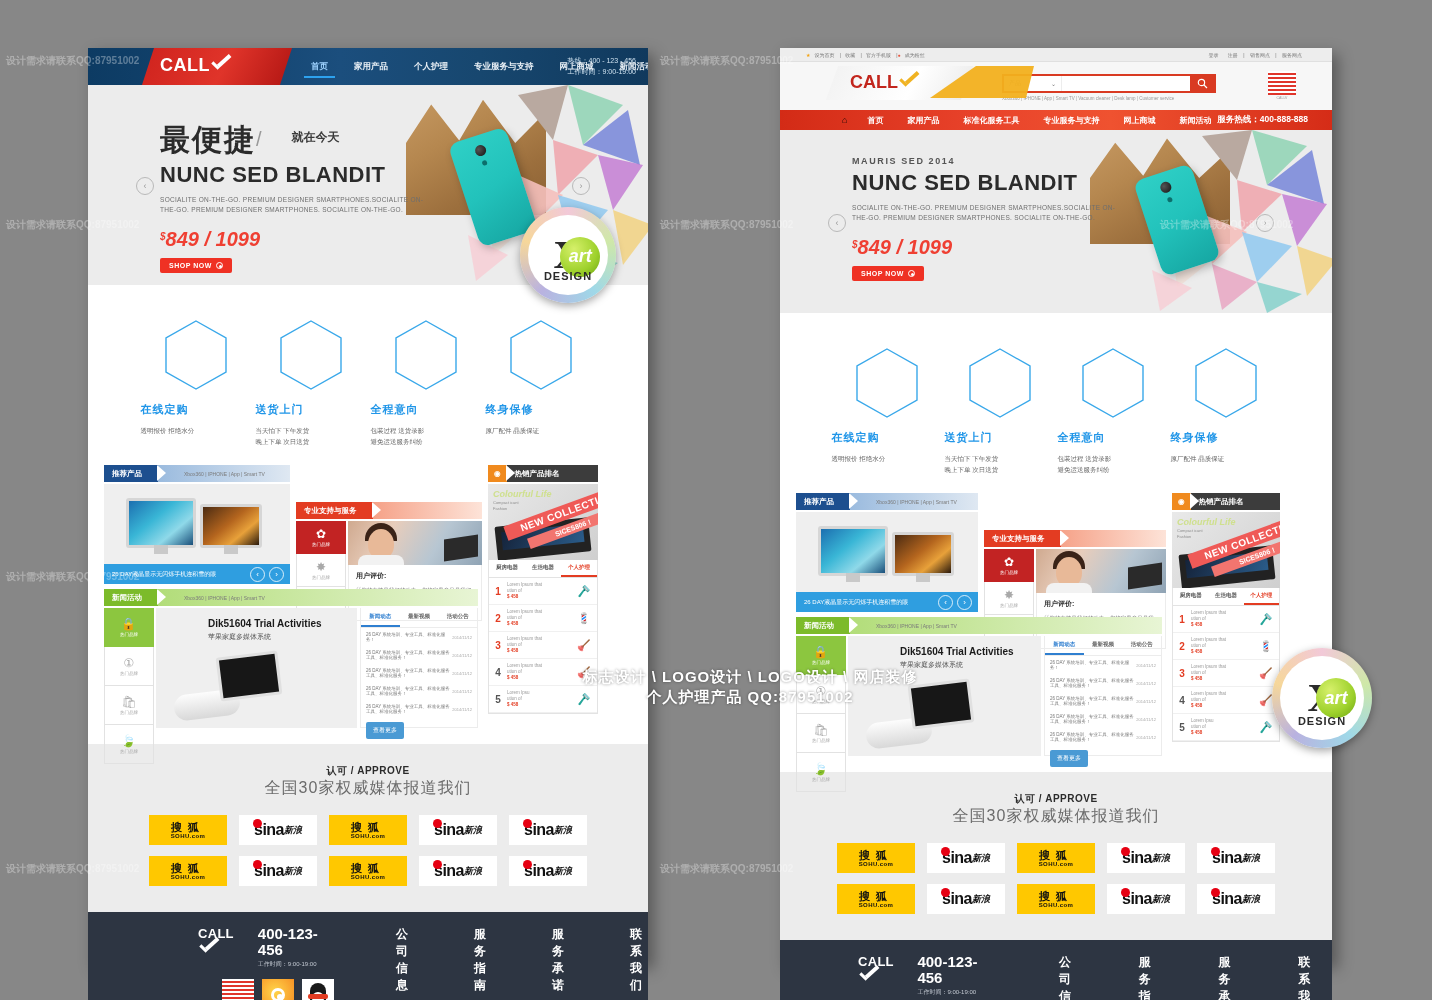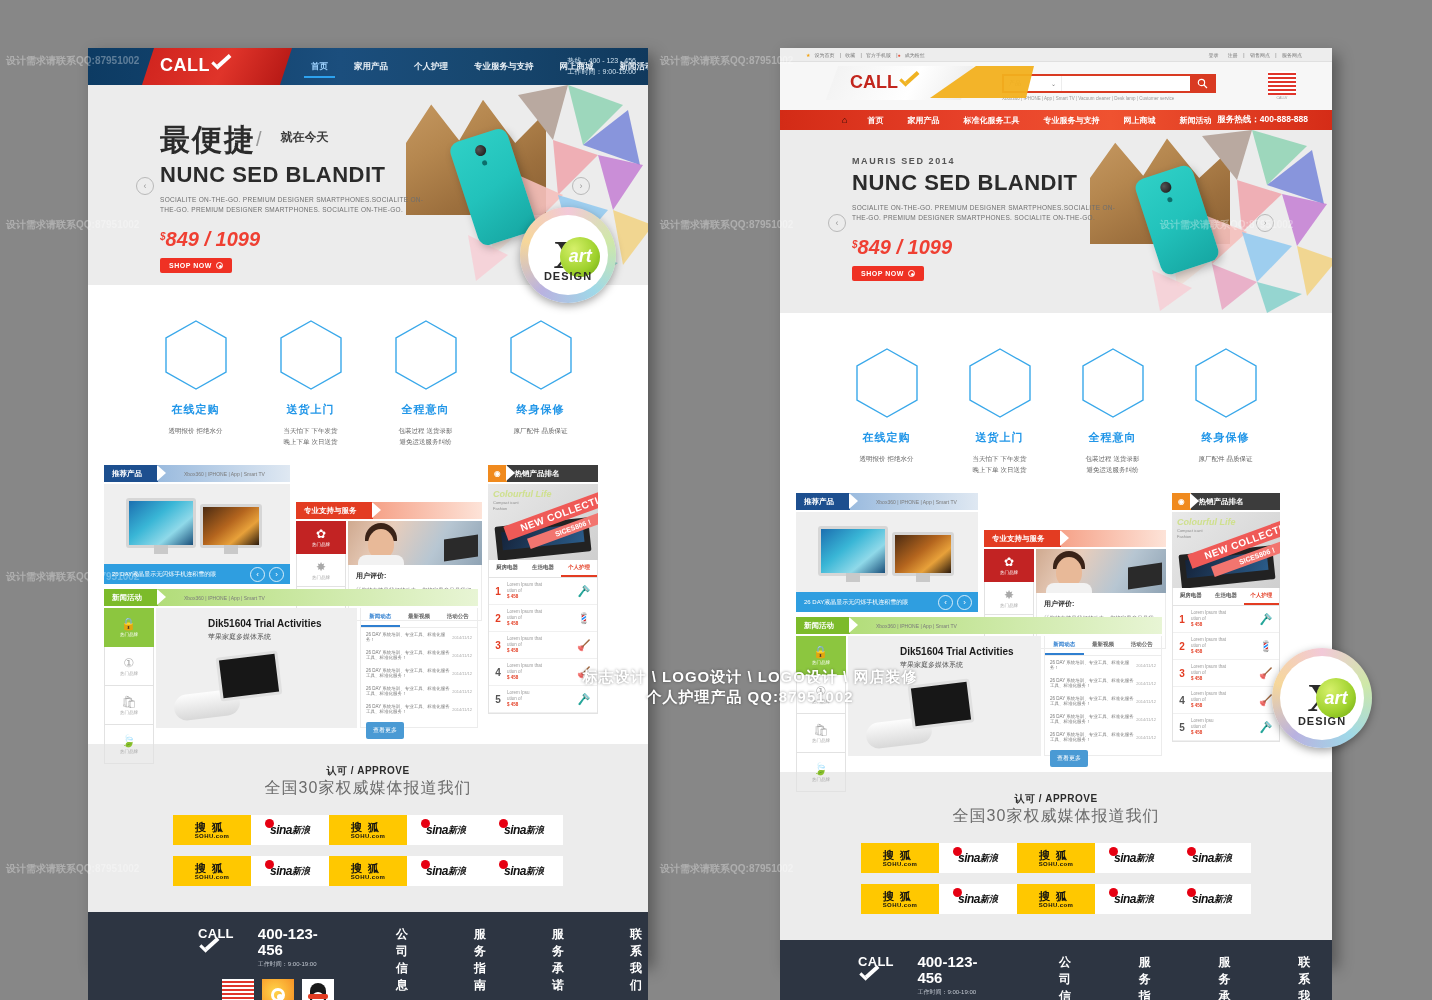--- a/index.html
+++ b/index.html
@@ -52,21 +52,21 @@
   }
   .hdr-hot{
     position:absolute; right:12px; top:7px; color:#cfe2f0; font-size:7px; line-height:11px; text-align:left;
   }
 
   
   .hero { position:relative; height:200px; background:#ececec; overflow:hidden; }
   .hero-copy{ position:absolute; left:72px; top:35px; width:270px; }
   .hero-kicker{ font-size:9px; color:#555; letter-spacing:1.6px; font-weight:bold; }
   .hero-cn{ font-size:30px; font-weight:bold; color:#2b2b2b; letter-spacing:2px; display:inline-block;}
-  .hero-cn-sub{ font-size:12px; font-weight:bold; color:#3a3a3a; display:inline-block; vertical-align:9px; margin-left:0;padding-left:19px;}
+  .hero-cn-sub{ font-size:12px; font-weight:bold; color:#3a3a3a; display:inline-block; vertical-align:9px; margin-left:11px;padding-left:19px;}
   .hero-slash{ color:#999; font-weight:300; font-size:20px; display:inline-block; vertical-align:4px;}
   .hero-h1{ font-size:22px; font-weight:bold; color:#2b2b2b; letter-spacing:.5px; margin-top:1px;}
   .hero-p{ font-size:6.5px; color:#6e6e6e; line-height:10px; margin-top:7px; letter-spacing:.3px;}
   .hero-price{ margin-top:13px; color:#ef3f32; font-size:20px; font-style:italic; font-weight:bold;}
   .hero-price sup{ font-size:10px; vertical-align:6px;}
   .btn-shop{
     margin-top:7px; display:inline-block; background:#ef3124; color:#fff;
     font-size:7px; font-weight:bold; padding:4px 9px 4px 9px; border-radius:2px; letter-spacing:.5px;
   }
   .btn-shop .o{ display:inline-block; width:7px;height:7px;border:1px solid #fff;border-radius:50%; vertical-align:-1px; margin-left:4px; position:relative;}
@@ -87,21 +87,21 @@
     background:radial-gradient(circle at 35% 35%,#555,#111);}
   .phone .lens2{ position:absolute; left:27px; top:26px; width:5px;height:5px;border-radius:50%;background:#0c6f6c;}
   .arrow-nav{
     position:absolute; top:92px; width:18px;height:18px;border-radius:50%;
     border:1px solid #b9b9b9; color:#9a9a9a; font-size:9px; line-height:16px; text-align:center;
   }
   .arrow-l{ left:48px;} .arrow-r{ right:58px;}
 
   
   .feat-wrap{ display:flex; justify-content:space-around; padding:34px 50px 18px; background:#fff;}
-  .feat{ width:110px; text-align:center;}
+  .feat{ width:110px; }
   .hexbox{ width:64px;height:72px;margin:0 auto; position:relative;}
   .hexbox svg{ display:block;}
   .feat-title{ margin-top:11px; font-size:11px; font-weight:bold; color:#2196e8; letter-spacing:1px;}
   .feat-desc{ margin-top:8px; font-size:6.5px; color:#666; line-height:11px;}
 
   
   .panels{ display:flex; gap:6px; padding:0 16px; }
   .col-a{ width:186px;} .col-b{ width:186px;} .col-c{ width:110px;}
   .pbar{ height:17px; display:flex; align-items:center; position:relative; overflow:hidden;}
   .pbar .tag{
@@ -202,28 +202,28 @@
   .ntabs div.on{ color:#2f7fd0; border-bottom:2px solid #2f7fd0;}
   .nitem{ display:flex; justify-content:space-between; align-items:center; padding:4px 5px; font-size:4.5px; color:#777;}
   .nitem .d{ color:#aaa; font-size:4px;}
   .nmore{ margin:4px 5px 6px; background:#4a9ad4; color:#fff; font-size:6px; padding:4px 7px;
     display:inline-block; border-radius:2px;}
 
   
   .approve{ background:#ececec; padding:20px 0 26px; margin-top:16px; text-align:center;}
   .ap-t1{ font-size:10px; font-weight:bold; color:#2b2b2b; letter-spacing:.5px;}
   .ap-t2{ font-size:16px; color:#6b6b6b; letter-spacing:1px;}
-  .logos{ display:flex; justify-content:center; margin-top:16px;}
+  .logos{ display:flex; gap:12px; justify-content:center; margin-top:16px;}
   .logos.second{ margin-top:11px;}
   .mlogo{ width:78px;height:30px;background:#fff; display:flex;align-items:center;justify-content:center;
     font-weight:bold; position:relative;}
   .mlogo.sohu{ background:#ffc800;}
   .sohu-cn{ font-size:11px; color:#111; letter-spacing:6px; font-weight:bold; line-height:11px;}
   .sohu-en{ font-size:6px; color:#111; letter-spacing:.4px; font-weight:bold;}
-  .sina-en{ font-size:12px; color:#111; font-weight:bold; font-style:italic; letter-spacing:-.5px;text-align:right;}
+  .sina-en{ font-size:16px; color:#111; font-weight:bold; letter-spacing:-.5px;text-align:right;}
   .sina-cn{ font-size:9px; color:#111; font-weight:bold; font-style:italic;}
   .sina-eye{ position:absolute; left:14px; top:4px; width:9px;height:9px;border-radius:50%;
     background:#e60012;}
 
   
   .footer{ background:#2d3542; padding:14px 0 0; }
   .f-main{ display:flex; padding:0 20px;}
   .f-left{ width:200px; margin-left:90px;}
   .f-brand{ display:flex; align-items:flex-start; gap:8px;}
   .f-logo{ color:#fff; font-weight:bold; font-size:13px; letter-spacing:.3px;}

